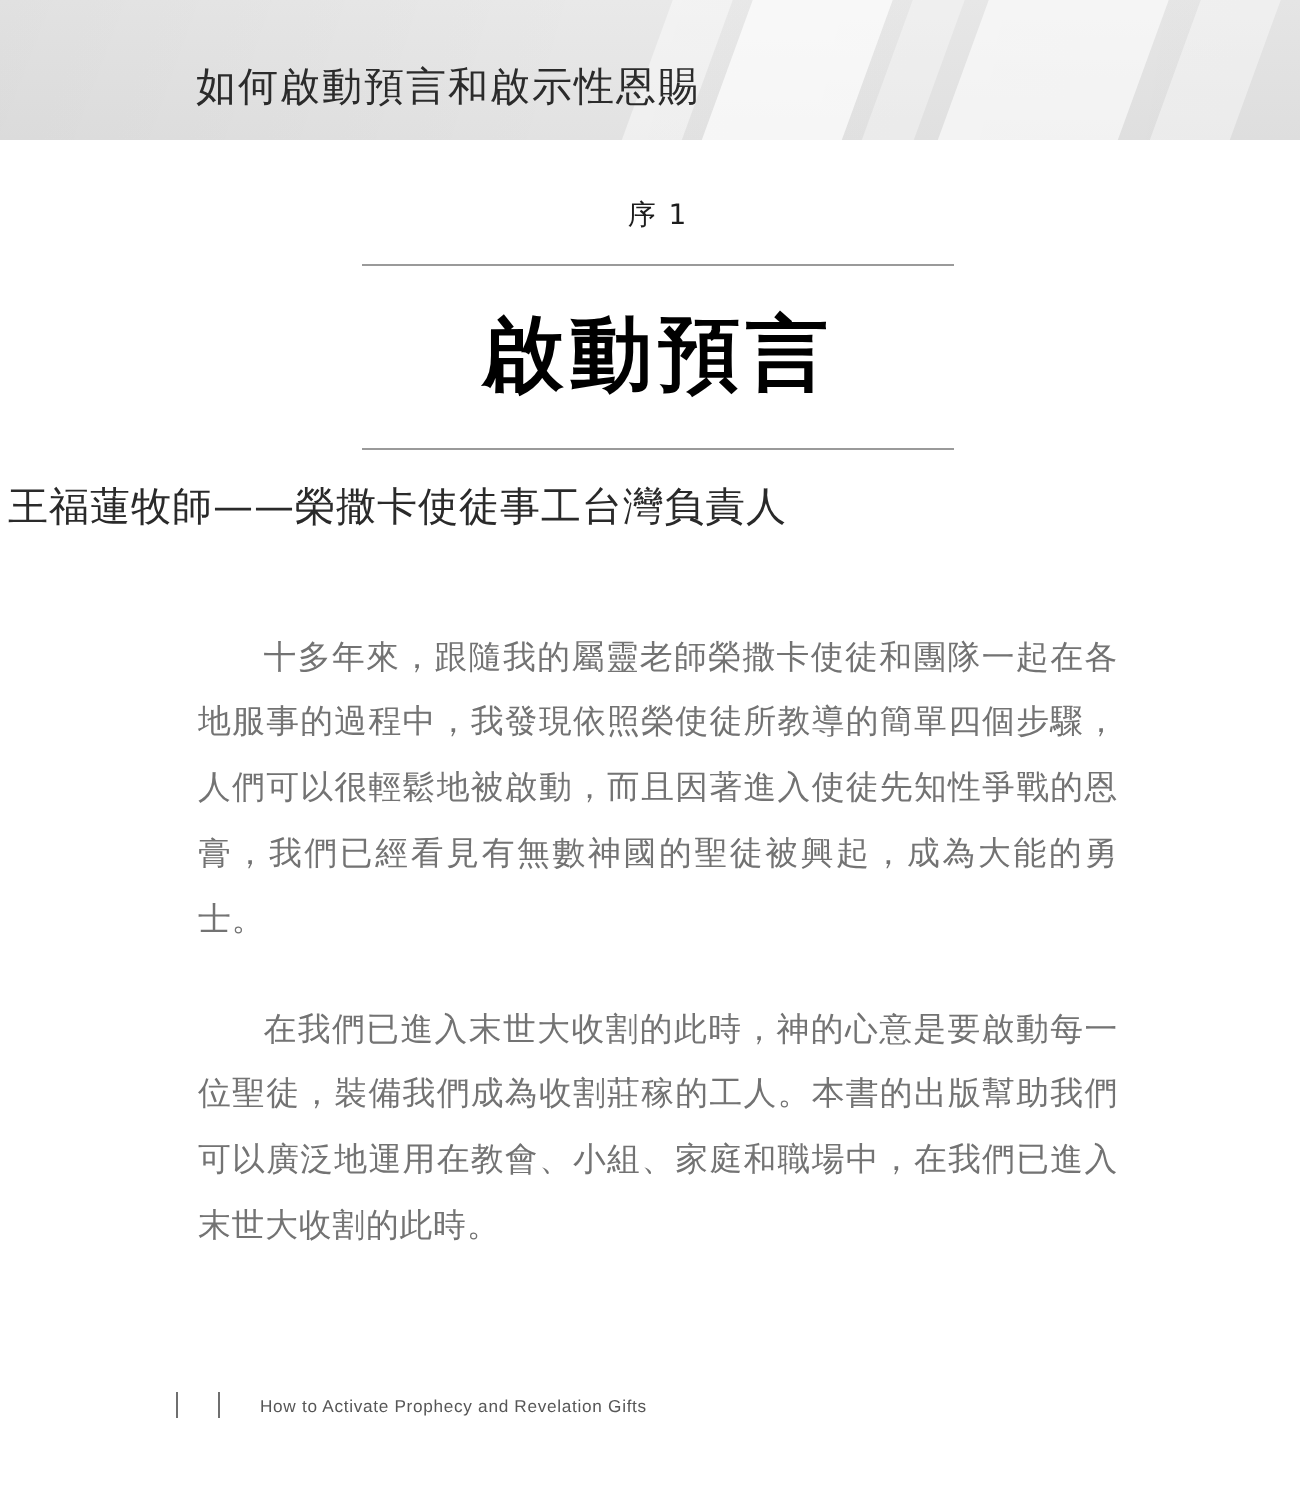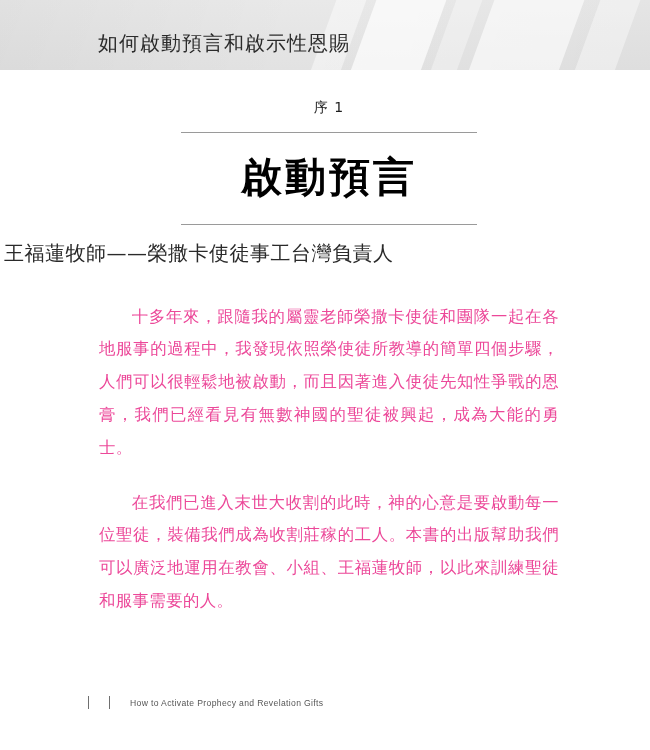--- a/index.html
+++ b/index.html
@@ -108,26 +108,26 @@
     margin-top: 15px;
   }
 
   .body-text {
     margin: 0 auto;
     width: 460px;
     padding-top: 34px;
   }
   .para {
     font-size: 16.4px;
-    color: #ec4899;
+    color: #737373;
     line-height: 2.0;
     text-align: justify;
     text-justify: inter-ideograph;
     text-indent: 2em;
-    margin: 0 0 22px 0;
+    margin: 12px 0 22px 0;
     letter-spacing: 0.4px;
   }
 
   
   .footer {
     position: absolute;
     left: 0;
     bottom: 38px;
     width: 650px;
     height: 16px;
@@ -177,21 +177,21 @@
     <div class="chapter-title">
       <div>啟動預言</div>
     </div>
 
     <div class="rule2"></div>
 
     <div class="byline">王福蓮牧師——榮撒卡使徒事工台灣負責人</div>
 
     <div class="body-text">
       <p class="para">十多年來，跟隨我的屬靈老師榮撒卡使徒和團隊一起在各地服事的過程中，我發現依照榮使徒所教導的簡單四個步驟，人們可以很輕鬆地被啟動，而且因著進入使徒先知性爭戰的恩膏，我們已經看見有無數神國的聖徒被興起，成為大能的勇士。</p>
-      <p class="para">在我們已進入末世大收割的此時，神的心意是要啟動每一位聖徒，裝備我們成為收割莊稼的工人。本書的出版幫助我們可以廣泛地運用在教會、小組、王福蓮牧師，以此來訓練聖徒和服事需要的人。</p>
+      <p class="para">在我們已進入末世大收割的此時，神的心意是要啟動每一位聖徒，裝備我們成為收割莊稼的工人。本書的出版幫助我們可以廣泛地運用在教會、小組、家庭和職場中，在我們已進入末世大收割的此時。</p>
     </div>
 
   </div>
 
   <div class="footer">
     <div class="footer-inner">
       <span class="footer-bar"></span>
       <span class="footer-bar"></span>
       <span class="footer-text">How to Activate Prophecy and Revelation Gifts</span>
     </div>

